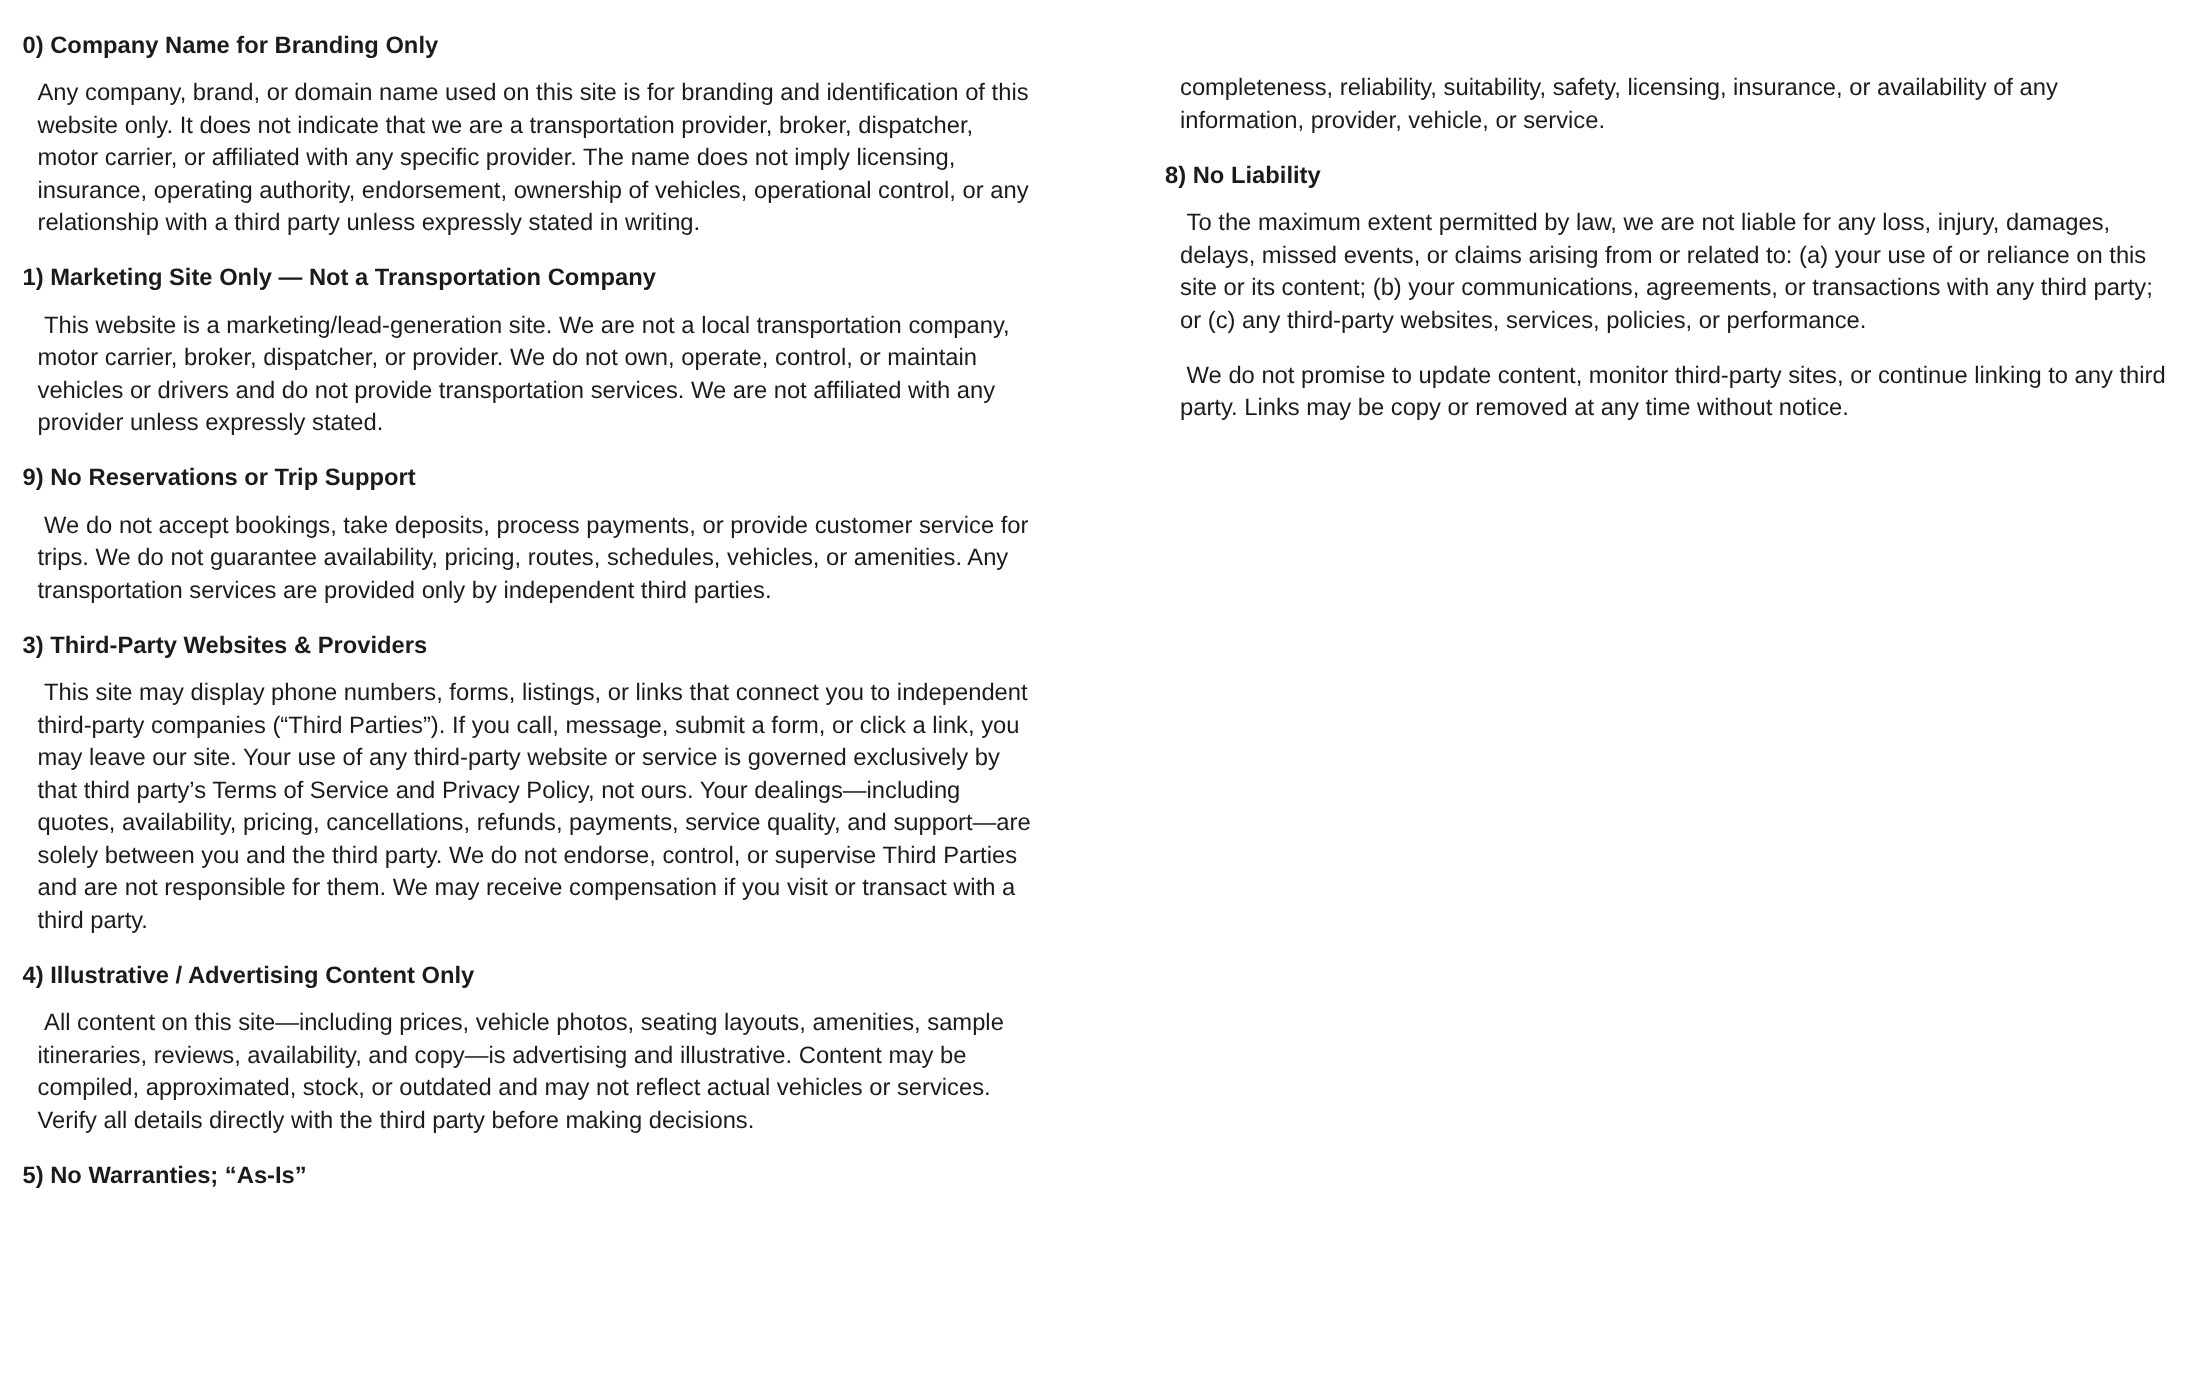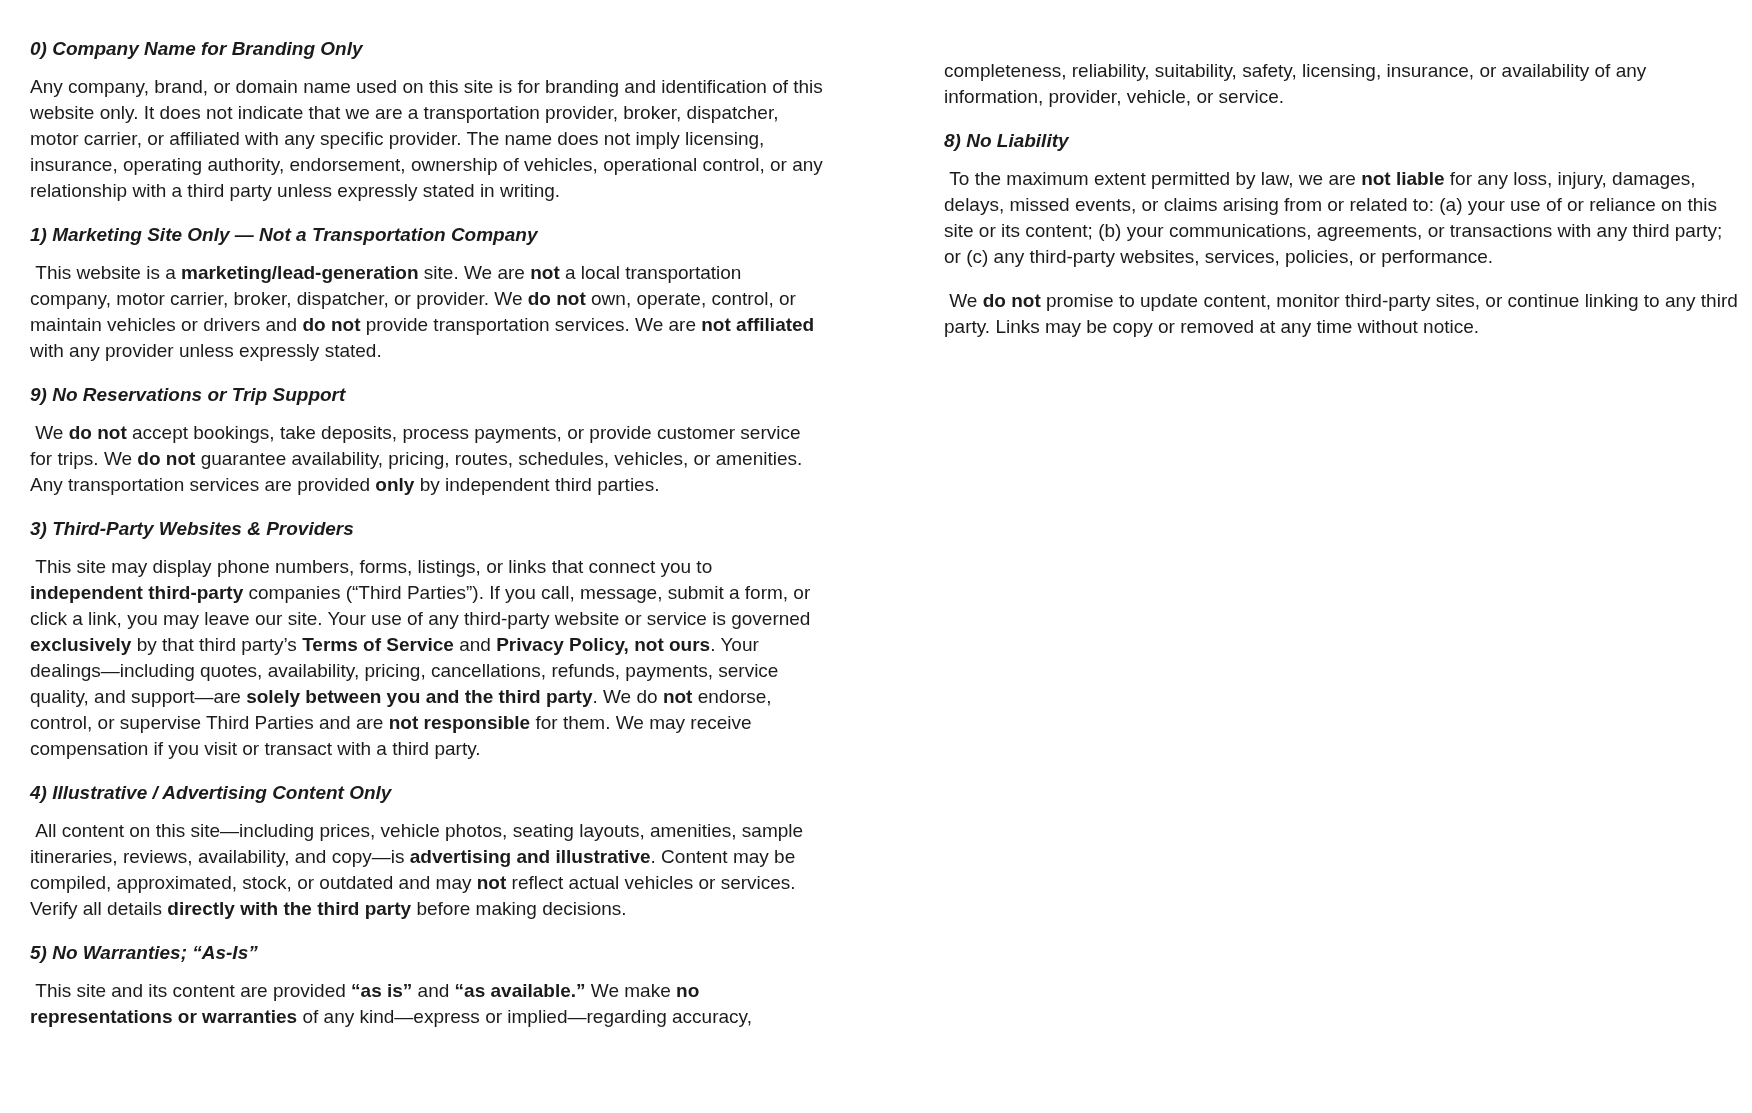--- a/index.html
+++ b/index.html
@@ -28,32 +28,31 @@
   .col-right {
     padding-top: 22px;
   }
   .section {
     margin: 0 0 18px 0;
   }
   .heading {
     font-size: 19px;
     line-height: 26px;
     font-weight: 700;
-    margin: 12px;
+    margin: 0;
     white-space: pre-wrap;
-    font-style: italic;
   }
   .body-para {
     font-size: 19px;
     line-height: 26px;
     margin: 12px;
     white-space: pre-wrap;
   }
   .run { font-weight: 400; }
-  .run.bold { font-weight: 700; text-align: right; }
+  .run.bold { font-weight: 400; text-align: right; }
 </style>
 </head>
 <body>
 
 <main class="doc">
   <section class="col">
       <div class="section">
         <h2 class="heading">0) Company Name for Branding Only</h2>
         <p class="body-para"><span class="run">Any company, brand, or domain name used on this site is for branding and identification of this website only. It does not indicate that we are a transportation provider, broker, dispatcher, motor carrier, or affiliated with any specific provider. The name does not imply licensing, insurance, operating authority, endorsement, ownership of vehicles, operational control, or any relationship with a third party unless expressly stated in writing.</span></p>
       </div>
@@ -68,21 +67,20 @@
       <div class="section">
         <h2 class="heading">3) Third-Party Websites &amp; Providers</h2>
         <p class="body-para"><span class="run"> This site may display phone numbers, forms, listings, or links that connect you to </span><span class="run bold">independent third-party</span><span class="run"> companies (“Third Parties”). If you call, message, submit a form, or click a link, you may leave our site. Your use of any third-party website or service is governed </span><span class="run bold">exclusively</span><span class="run"> by that third party’s </span><span class="run bold">Terms of Service</span><span class="run"> and </span><span class="run bold">Privacy Policy, not ours</span><span class="run">. Your dealings—including quotes, availability, pricing, cancellations, refunds, payments, service quality, and support—are </span><span class="run bold">solely between you and the third party</span><span class="run">. We do </span><span class="run bold">not</span><span class="run"> endorse, control, or supervise Third Parties and are </span><span class="run bold">not responsible</span><span class="run"> for them. We may receive compensation if you visit or transact with a third party.</span></p>
       </div>
       <div class="section">
         <h2 class="heading">4) Illustrative / Advertising Content Only</h2>
         <p class="body-para"><span class="run"> All content on this site—including prices, vehicle photos, seating layouts, amenities, sample itineraries, reviews, availability, and copy—is </span><span class="run bold">advertising and illustrative</span><span class="run">. Content may be compiled, approximated, stock, or outdated and may </span><span class="run bold">not</span><span class="run"> reflect actual vehicles or services. Verify all details </span><span class="run bold">directly with the third party</span><span class="run"> before making decisions.</span></p>
       </div>
       <div class="section">
         <h2 class="heading">5) No Warranties; “As-Is”</h2>
-        <p class="body-para"><span class="run"> This site and its content are provided </span><span class="run bold">“as is”</span><span class="run"> and </span><span class="run bold">“as available.”</span><span class="run"> We make </span><span class="run bold">no representations or warranties</span><span class="run"> of any kind—express or implied—regarding accuracy,</span></p>
       </div>
     </section>
   <section class="col col-right">
       <div class="section">
         <p class="body-para"><span class="run">completeness, reliability, suitability, safety, licensing, insurance, or availability of any information, provider, vehicle, or service.</span></p>
       </div>
       <div class="section">
         <h2 class="heading">8) No Liability</h2>
         <p class="body-para"><span class="run"> To the maximum extent permitted by law, we are </span><span class="run bold">not liable</span><span class="run"> for any loss, injury, damages, delays, missed events, or claims arising from or related to: (a) your use of or reliance on this site or its content; (b) your communications, agreements, or transactions with any third party; or (c) any third-party websites, services, policies, or performance.</span></p>
       </div>

